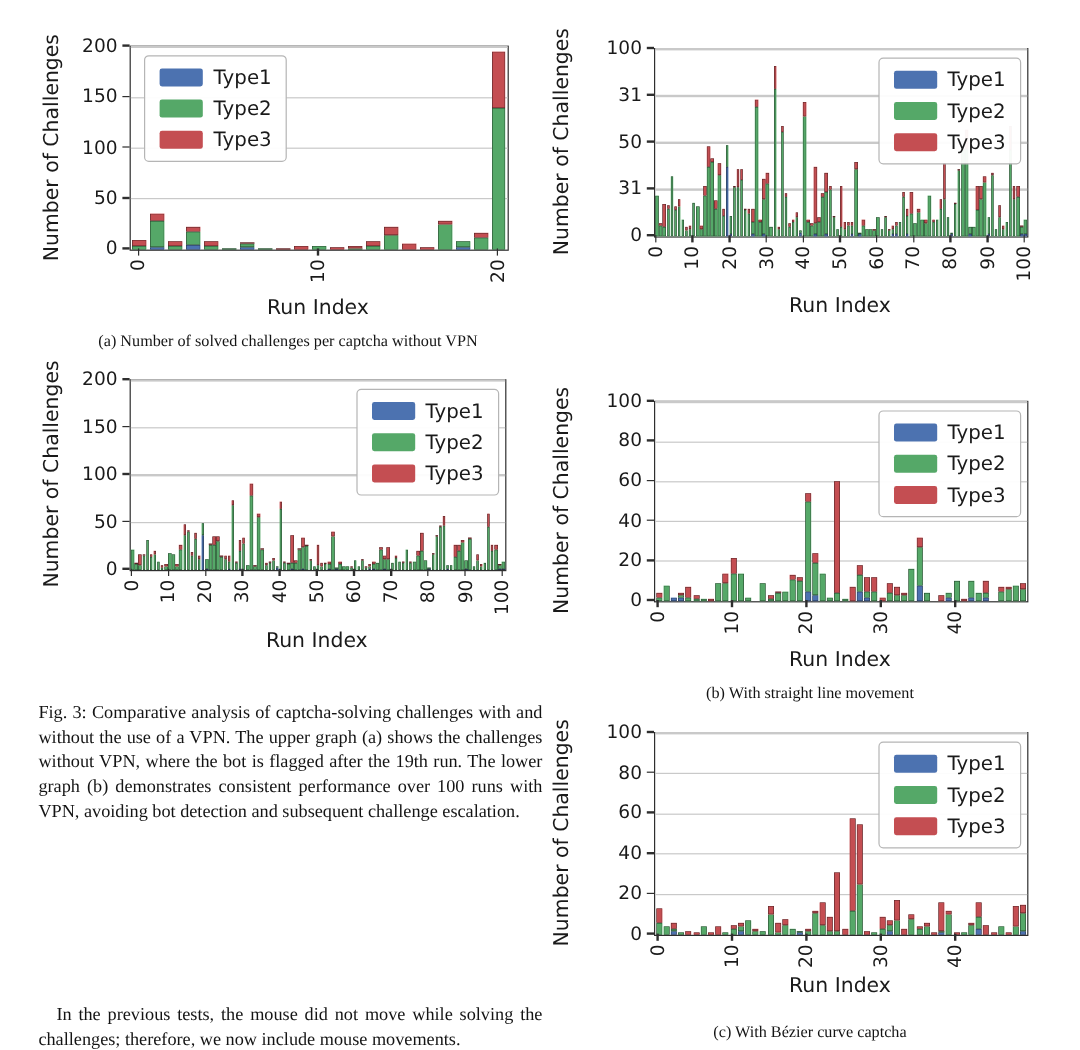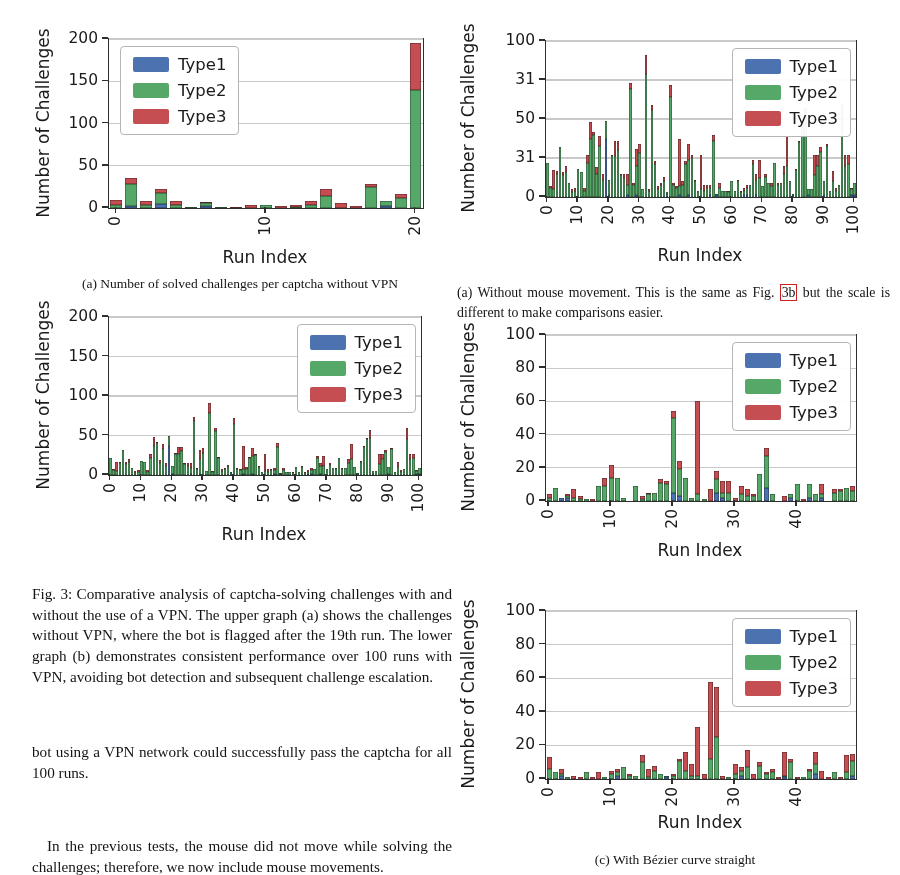--- a/index.html
+++ b/index.html
@@ -357,21 +357,20 @@
       <div class="tickmark" style="left: 356.814px; top: 180px; width: 1.5px; height: 6px;"></div>
       <div class="xtick" style="left: 349.564px; top: 189px;">90</div>
       <div class="tickmark" style="left: 387.705px; top: 180px; width: 1.5px; height: 6px;"></div>
       <div class="xtick" style="left: 380.455px; top: 189px;">100</div>
       <div class="axis-label ylab" style="left: 13px; top: 101px;">Number of Challenges</div>
       <div class="axis-label xlab" style="left: 234px; top: 230px;">Run Index</div>
     </div>
 
   <div class="body-text" style="left:32px;top:584px;width:420px;">Fig. 3: Comparative analysis of captcha-solving challenges with and without the use of a VPN. The upper graph (a) shows the challenges without VPN, where the bot is flagged after the 19th run. The lower graph (b) demonstrates consistent performance over 100 runs with VPN, avoiding bot detection and subsequent challenge escalation.</div>
 
-  <div class="body-text" style="left:32px;top:742px;width:420px;">bot using a VPN network could successfully pass the captcha for all 100 runs.</div>
 
 
   <div class="body-text indent" style="left:32px;top:836px;width:420px;">In the previous tests, the mouse did not move while solving the challenges; therefore, we now include mouse movements.</div>
 
   <div class="chart" style="left:455px;top:0;width:440px;height:275px;">
       <div class="plot" style="left: 90px; top: 40px; width: 310px; height: 156px;">
         <div class="grid" style="left: 0px; top: 116.4px; width: 310px; height: 1.2px;"></div>
         <div class="grid" style="left: 0px; top: 77.4px; width: 310px; height: 1.2px;"></div>
         <div class="grid" style="left: 0px; top: 38.4px; width: 310px; height: 1.2px;"></div>
         <div class="grid" style="left: 0px; top: -0.6px; width: 310px; height: 1.2px;"></div>
@@ -609,23 +608,20 @@
       <div class="xtick" style="left: 298.386px; top: 205px;">70</div>
       <div class="tickmark" style="left: 336.329px; top: 196px; width: 1.5px; height: 6px;"></div>
       <div class="xtick" style="left: 329.079px; top: 205px;">80</div>
       <div class="tickmark" style="left: 367.022px; top: 196px; width: 1.5px; height: 6px;"></div>
       <div class="xtick" style="left: 359.772px; top: 205px;">90</div>
       <div class="tickmark" style="left: 397.715px; top: 196px; width: 1.5px; height: 6px;"></div>
       <div class="xtick" style="left: 390.465px; top: 205px;">100</div>
       <div class="axis-label ylab" style="left: 13px; top: 118px;">Number of Challenges</div>
       <div class="axis-label xlab" style="left: 245px; top: 245px;">Run Index</div>
     </div>
-  <div class="justcap" style="left:457px;top:283px;width:433px;">
-    <span>(a) Without mouse movement. This is the same as Fig. </span><span class="redbox">3b</span><span> but the scale is different to make comparisons easier.</span>
-  </div>
 
   <div class="chart" style="left:455px;top:322px;width:440px;height:245px;">
       <div class="plot" style="left: 90px; top: 12px; width: 310px; height: 166px;">
         <div class="grid" style="left: 0px; top: 132.2px; width: 310px; height: 1.2px;"></div>
         <div class="grid" style="left: 0px; top: 99px; width: 310px; height: 1.2px;"></div>
         <div class="grid" style="left: 0px; top: 65.8px; width: 310px; height: 1.2px;"></div>
         <div class="grid" style="left: 0px; top: 32.6px; width: 310px; height: 1.2px;"></div>
         <div class="grid" style="left: 0px; top: -0.6px; width: 310px; height: 1.2px;"></div>
         <div class="bar" style="left: 0.62px; bottom: 0px; width: 4.96px; height: 3.32px; background: rgb(85, 168, 104);"></div>
         <div class="bar" style="left: 0.62px; bottom: 3.32px; width: 4.96px; height: 3.32px; background: rgb(196, 78, 82);"></div>
@@ -740,20 +736,21 @@
       <div class="xtick" style="left: 147.1px; top: 187px;">10</div>
       <div class="tickmark" style="left: 216.35px; top: 178px; width: 1.5px; height: 6px;"></div>
       <div class="xtick" style="left: 209.1px; top: 187px;">20</div>
       <div class="tickmark" style="left: 278.35px; top: 178px; width: 1.5px; height: 6px;"></div>
       <div class="xtick" style="left: 271.1px; top: 187px;">30</div>
       <div class="tickmark" style="left: 340.35px; top: 178px; width: 1.5px; height: 6px;"></div>
       <div class="xtick" style="left: 333.1px; top: 187px;">40</div>
       <div class="axis-label ylab" style="left: 13px; top: 95px;">Number of Challenges</div>
       <div class="axis-label xlab" style="left: 245px; top: 218px;">Run Index</div>
     </div>
+  <div class="subcaption" style="left:455px;top:570px;width:440px;">(b) With straight line movement</div>
 
   <div class="chart" style="left:455px;top:594px;width:440px;height:258px;">
       <div class="plot" style="left: 90px; top: 16px; width: 310px; height: 168px;">
         <div class="grid" style="left: 0px; top: 133.8px; width: 310px; height: 1.2px;"></div>
         <div class="grid" style="left: 0px; top: 100.2px; width: 310px; height: 1.2px;"></div>
         <div class="grid" style="left: 0px; top: 66.6px; width: 310px; height: 1.2px;"></div>
         <div class="grid" style="left: 0px; top: 33px; width: 310px; height: 1.2px;"></div>
         <div class="grid" style="left: 0px; top: -0.6px; width: 310px; height: 1.2px;"></div>
         <div class="bar" style="left: 0.62px; bottom: 0px; width: 4.96px; height: 10.08px; background: rgb(85, 168, 104);"></div>
         <div class="bar" style="left: 0.62px; bottom: 10.08px; width: 4.96px; height: 11.76px; background: rgb(196, 78, 82);"></div>
@@ -872,15 +869,15 @@
       <div class="xtick" style="left: 147.1px; top: 193px;">10</div>
       <div class="tickmark" style="left: 216.35px; top: 184px; width: 1.5px; height: 6px;"></div>
       <div class="xtick" style="left: 209.1px; top: 193px;">20</div>
       <div class="tickmark" style="left: 278.35px; top: 184px; width: 1.5px; height: 6px;"></div>
       <div class="xtick" style="left: 271.1px; top: 193px;">30</div>
       <div class="tickmark" style="left: 340.35px; top: 184px; width: 1.5px; height: 6px;"></div>
       <div class="xtick" style="left: 333.1px; top: 193px;">40</div>
       <div class="axis-label ylab" style="left: 13px; top: 100px;">Number of Challenges</div>
       <div class="axis-label xlab" style="left: 245px; top: 218px;">Run Index</div>
     </div>
-  <div class="subcaption" style="left:455px;top:852px;width:440px;">(c) With Bézier curve straight</div>
+  <div class="subcaption" style="left:455px;top:852px;width:440px;">(c) With Bézier curve captcha</div>
 
 </div>
 
 </body></html>

